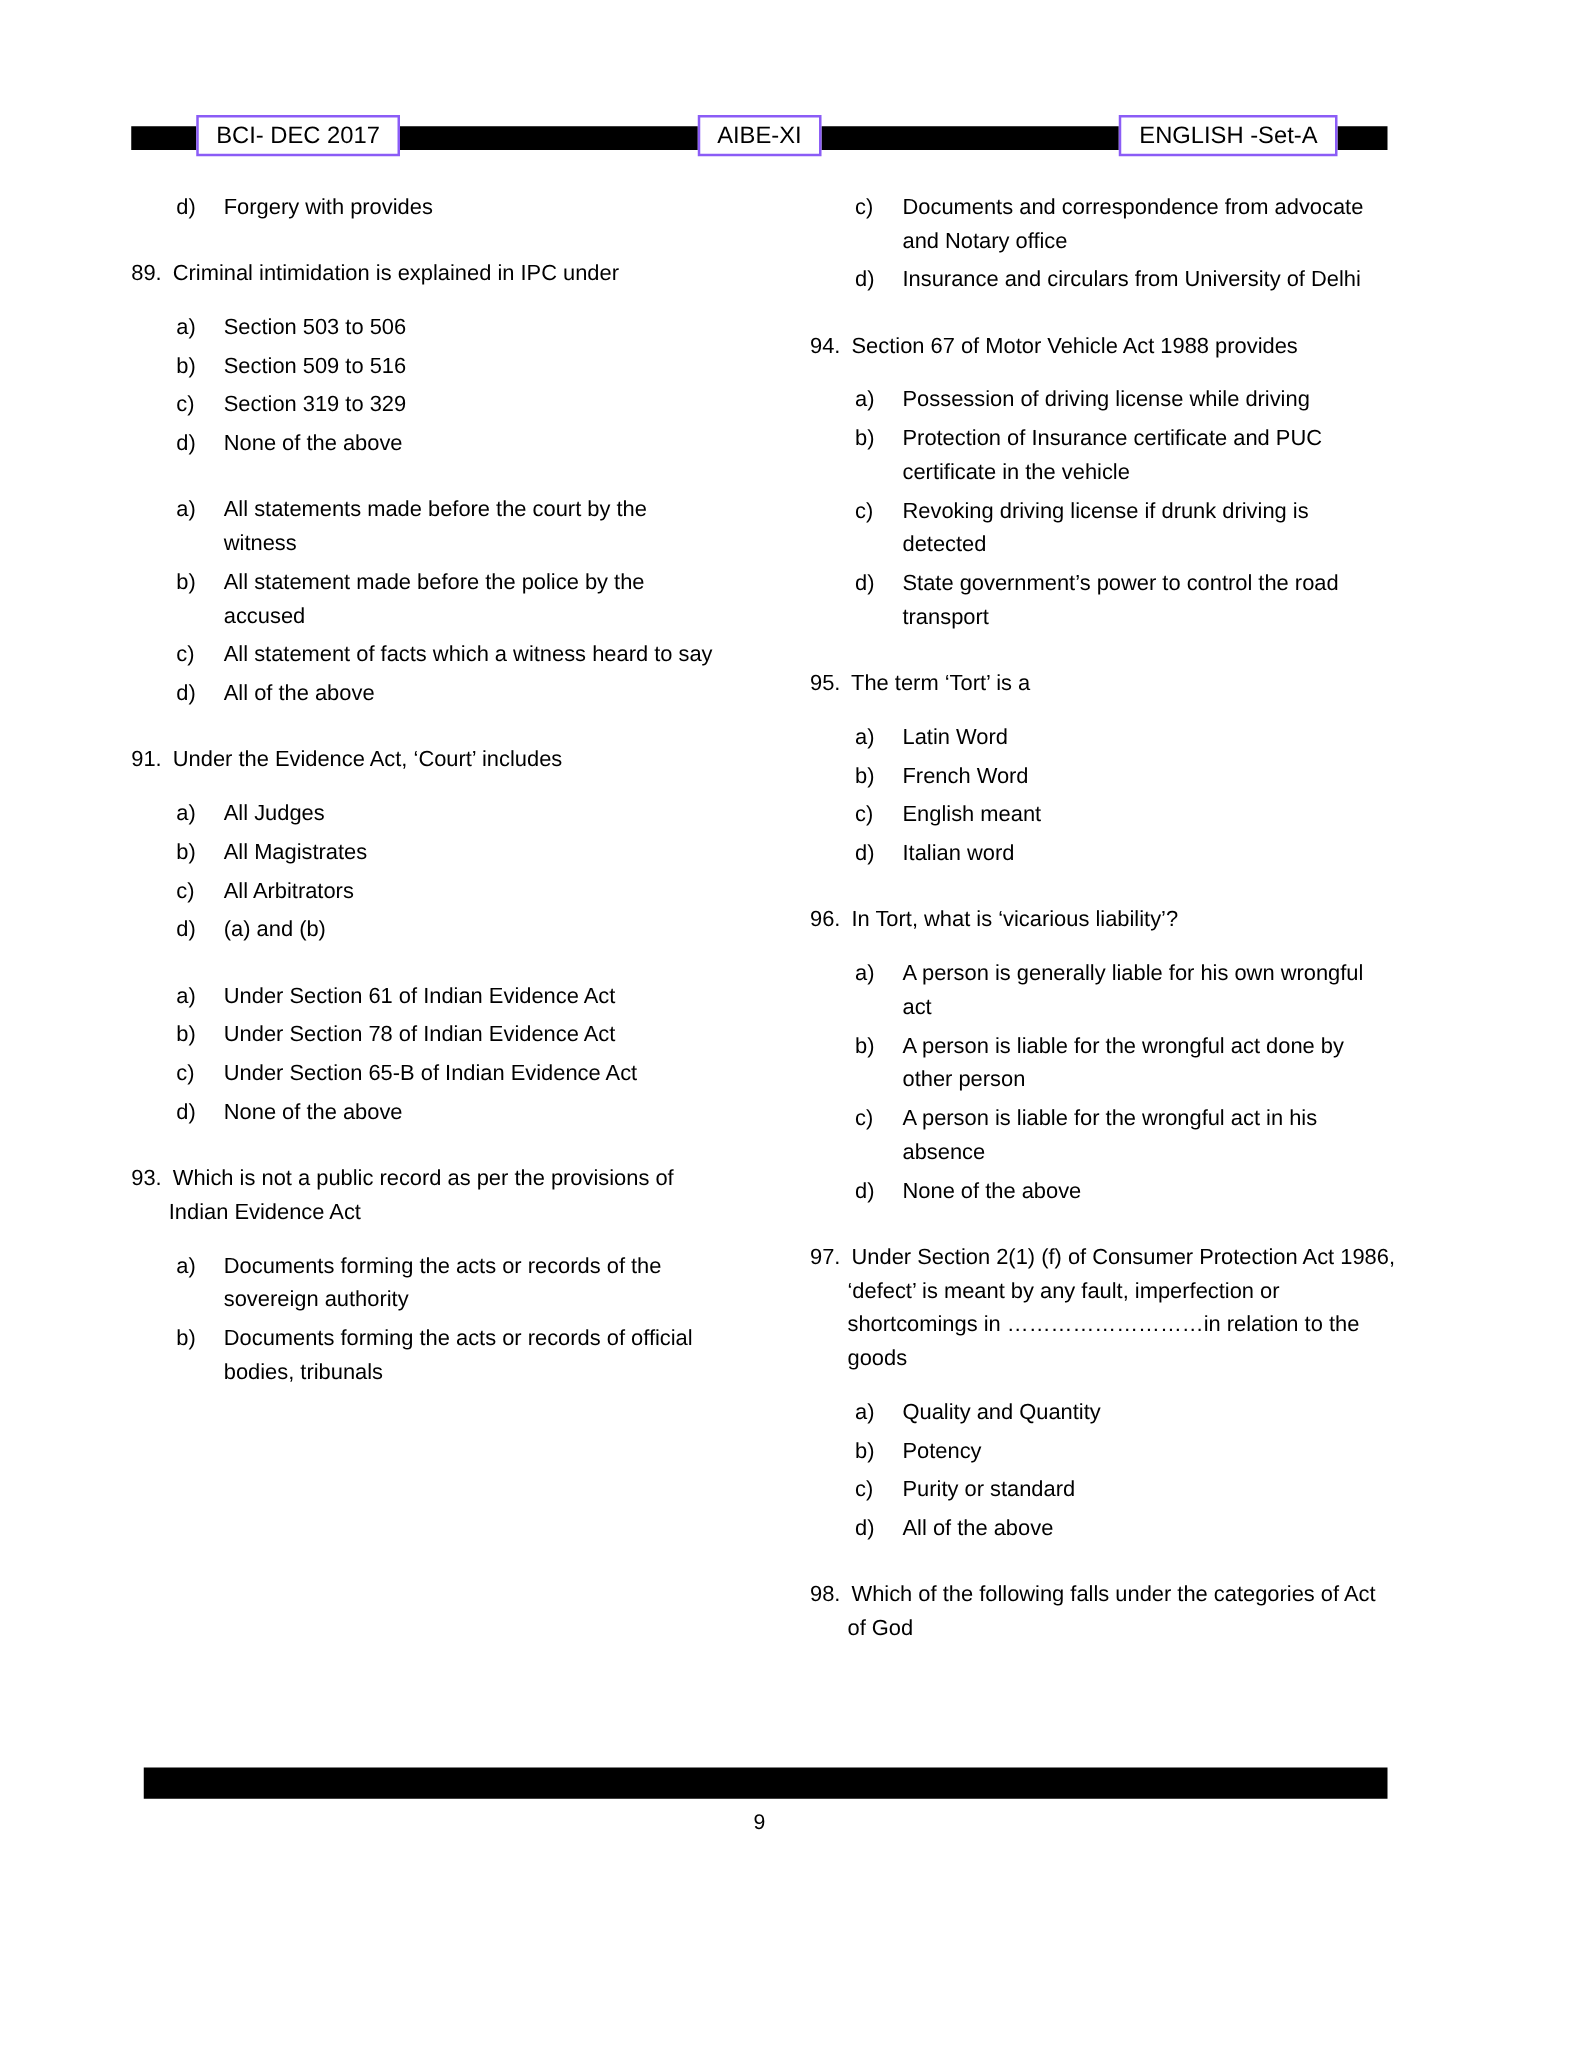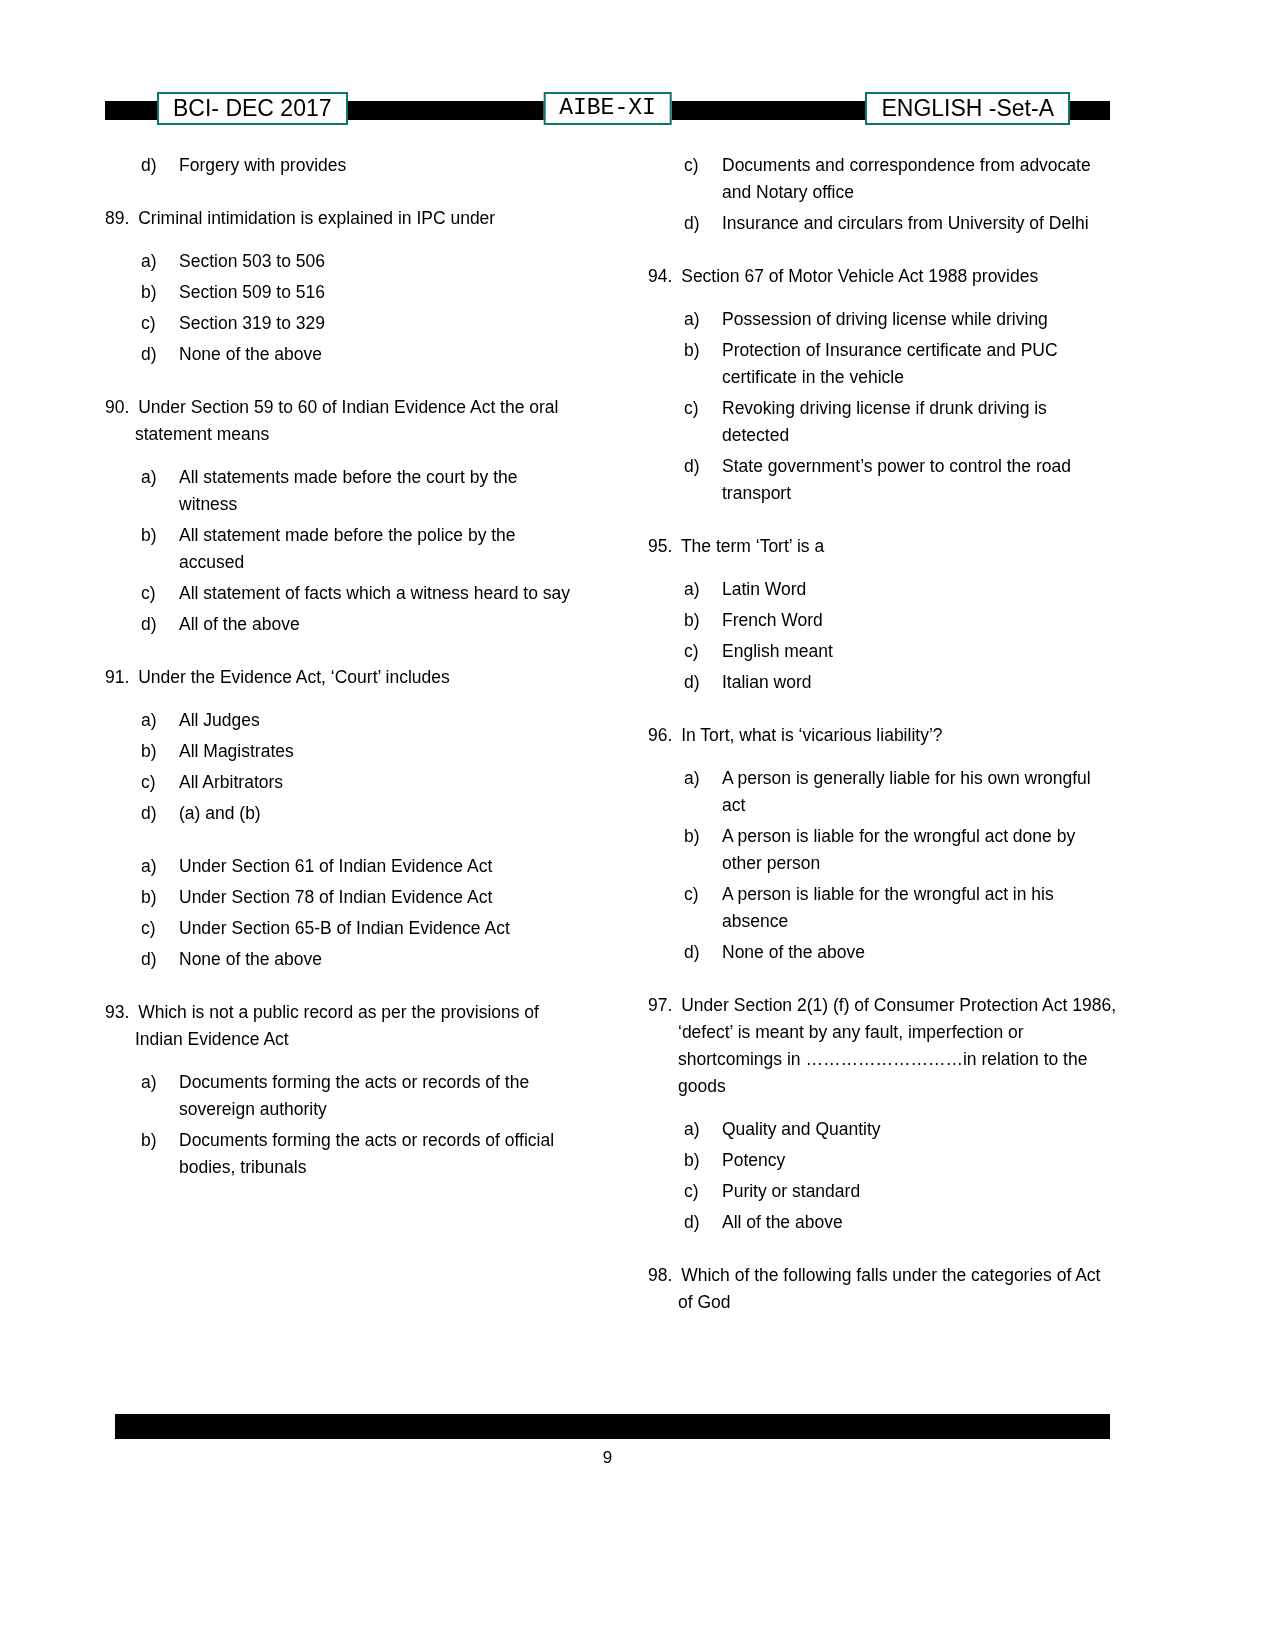--- a/index.html
+++ b/index.html
@@ -12,26 +12,26 @@
     font-family: "Liberation Sans", sans-serif;
     font-size: 17.5px;
     line-height: 27px;
     position: relative;
     overflow: hidden;
   }
   .header { position: absolute; left: 105px; top: 92px; width: 1005px; height: 36px; }
   .header-bar-line { position: absolute; left: 0; top: 9px; width: 100%; height: 19px; background: #000; }
   .hbox {
     position: absolute; top: 0;
-    background: #fff; border: 2px solid #0f766e;
-    padding: 1px 14px; font-size: 23px; line-height: 27px;
+    background: #fff; border: 2px solid #8b5cf6;
+    padding: 1px 14px; font-size: 19px; line-height: 27px;
     white-space: nowrap;
   }
   .hbox.left   { left: 52px; }
-  .hbox.center { left: 50%; transform: translateX(-50%); font-family: Liberation Mono, monospace; }
+  .hbox.center { left: 50%; transform: translateX(-50%); }
   .hbox.right  { right: 40px; }
 
   .col { position: absolute; top: 152px; width: 470px; }
   .col.left  { left: 105px; }
   .col.right { left: 648px; }
 
   .block { margin-bottom: 26px; }
   .q-line { padding-left: 30px; text-indent: -30px; }
   .q-num { margin-right: 4px; }
   .options { margin-top: 16px; padding-left: 36px; }
@@ -77,21 +77,20 @@
           <span class="opt-label">c)</span>
           <span class="opt-text">Section 319  to 329</span>
         </div>
         <div class="opt">
           <span class="opt-label">d)</span>
           <span class="opt-text">None of the above</span>
         </div>
       </div>
     </div>
     <div class="block">
-      <div class="q-line"><span class="q-num">90.</span> <span>Under Section 59 to 60 of Indian Evidence Act the oral statement means</span></div>
       <div class="options">
         <div class="opt">
           <span class="opt-label">a)</span>
           <span class="opt-text">All statements made before  the court by the witness</span>
         </div>
         <div class="opt">
           <span class="opt-label">b)</span>
           <span class="opt-text">All statement made before the police by the accused</span>
         </div>
         <div class="opt">

